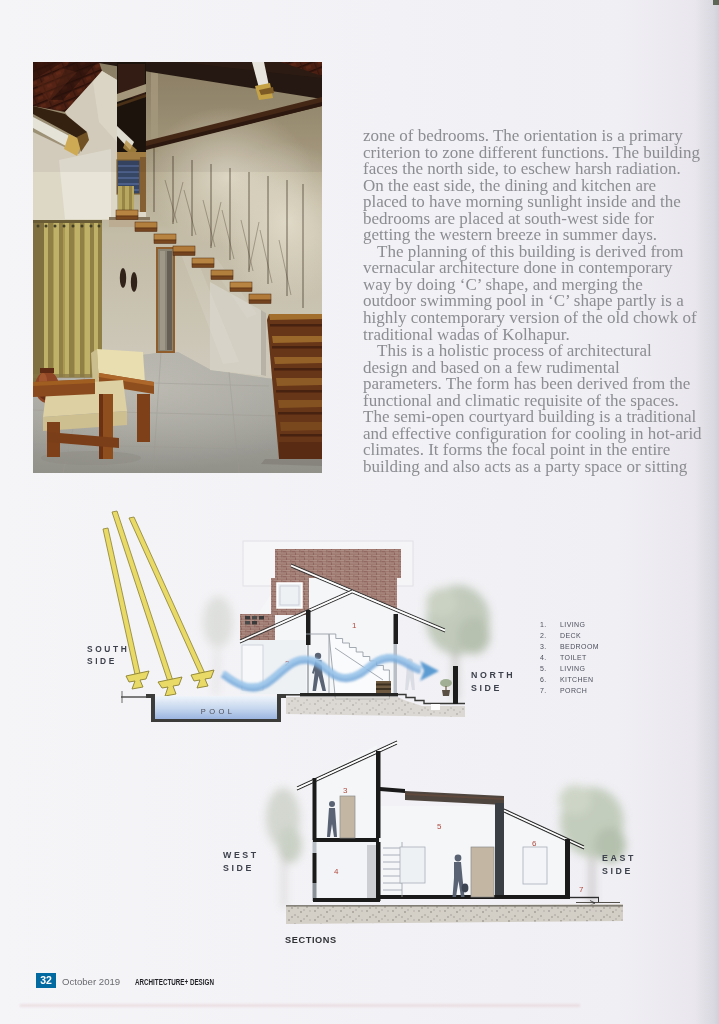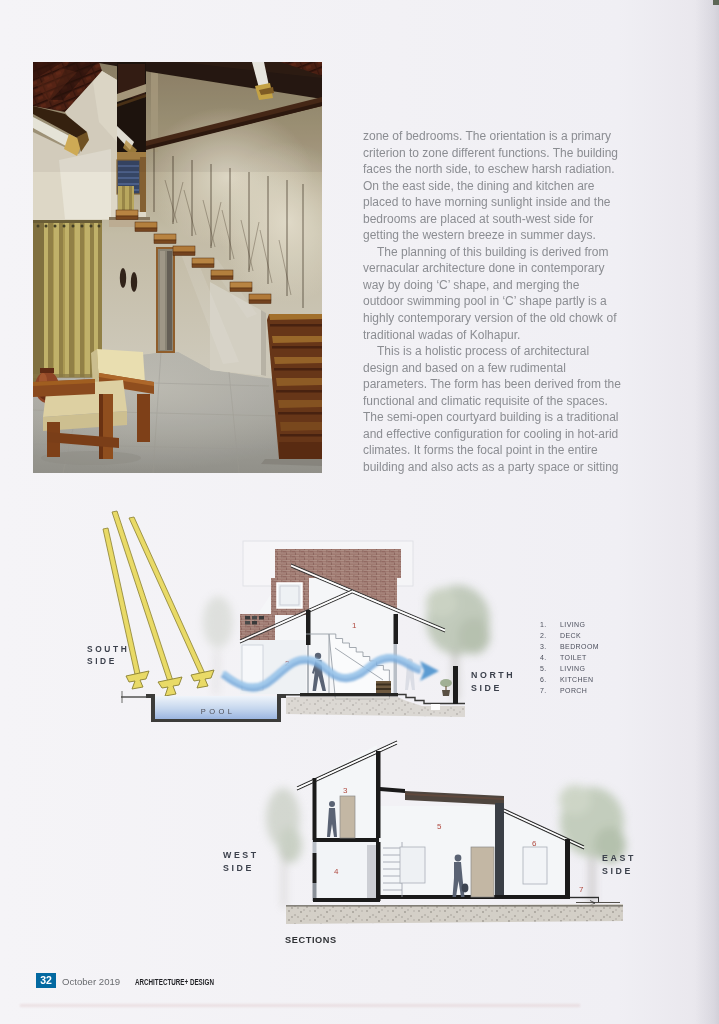--- a/index.html
+++ b/index.html
@@ -272,21 +272,21 @@
     <polygon points="10,355 94,349 94,363 10,369" fill="#cdbf90"></polygon>
     <polygon points="0,320 62,317 62,332 0,335" fill="#8a4a1e"></polygon>
     <polygon points="0,320 62,317 62,321 0,324" fill="#a05e20"></polygon>
     <rect x="14" y="360" width="13" height="35" fill="#7e4018"></rect>
     <rect x="66" y="332" width="14" height="65" fill="#8f4e1e"></rect>
     <rect x="66" y="332" width="4" height="65" fill="#6a3212"></rect>
     <polygon points="14,370 86,376 86,386 14,380" fill="#7a3e18"></polygon>
   </g>
 </svg>
 
-<div class="abs" style="left:363px;top:128px;width:260px;font-size:12px;line-height:16.55px;color:#8b8d92;white-space:nowrap;">
+<div class="abs" style="left:363px;top:128px;width:260px;font-size:17px;line-height:16.55px;color:#8b8d92;white-space:nowrap;font-family:Liberation Serif, serif;">
 zone of bedrooms. The orientation is a primary<br>
 criterion to zone different functions. The building<br>
 faces the north side, to eschew harsh radiation.<br>
 On the east side, the dining and kitchen are<br>
 placed to have morning sunlight inside and the<br>
 bedrooms are placed at south-west side for<br>
 getting the western breeze in summer days.<br>
 <span style="padding-left:14px;"></span>The planning of this building is derived from<br>
 vernacular architecture done in contemporary<br>
 way by doing ‘C’ shape, and merging the<br>

